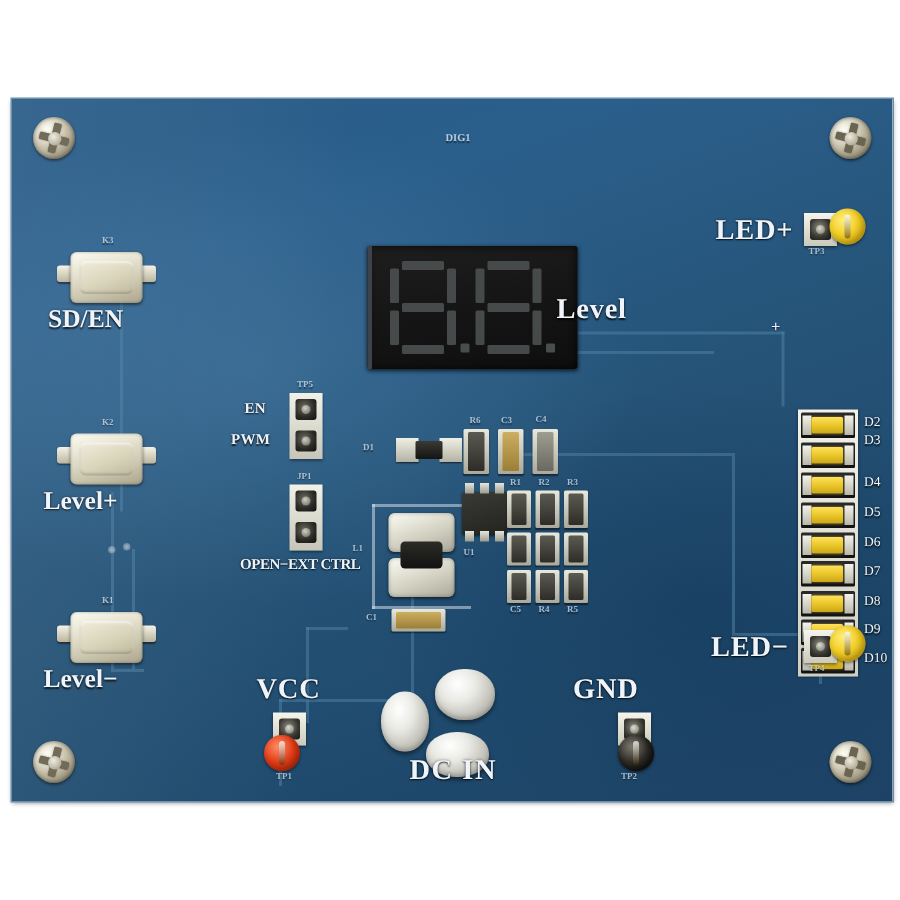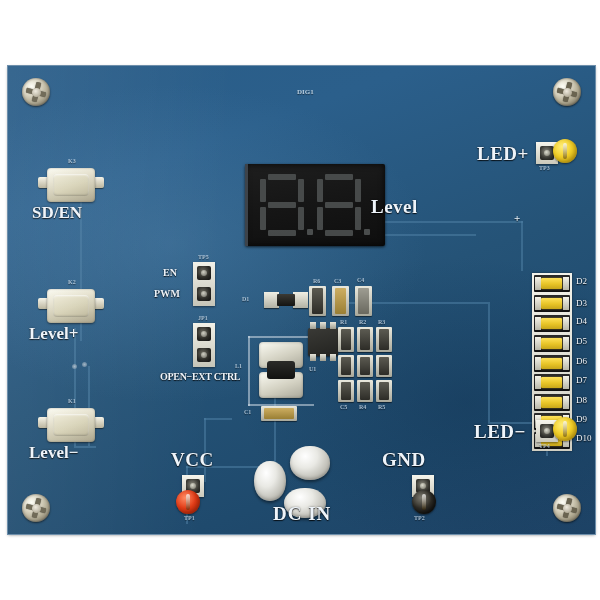--- a/index.html
+++ b/index.html
@@ -429,21 +429,21 @@
           <span class="chip"></span>
         </div>
       <div class="ledcell" style="top:159px;">
           <span class="padl"></span>
           <span class="padr"></span>
           <span class="chip"></span>
         </div>
     </div>
 
     <div class="lbl ledlabel" style="top:210px;">D2</div>
-    <div class="lbl ledlabel" style="top:232px;">D3</div>
+    <div class="lbl ledlabel" style="top:222px;">D3</div>
     <div class="lbl ledlabel" style="top:250px;">D4</div>
     <div class="lbl ledlabel" style="top:270px;">D5</div>
     <div class="lbl ledlabel" style="top:290px;">D6</div>
     <div class="lbl ledlabel" style="top:309px;">D7</div>
     <div class="lbl ledlabel" style="top:329px;">D8</div>
     <div class="lbl ledlabel" style="top:348px;">D9</div>
     <div class="lbl ledlabel" style="top:367px;">D10</div>
 
     <div class="lbl big" style="left:466px;top:355px;">LED−</div>
     <div class="tp" style="left:528px;top:354px;">

